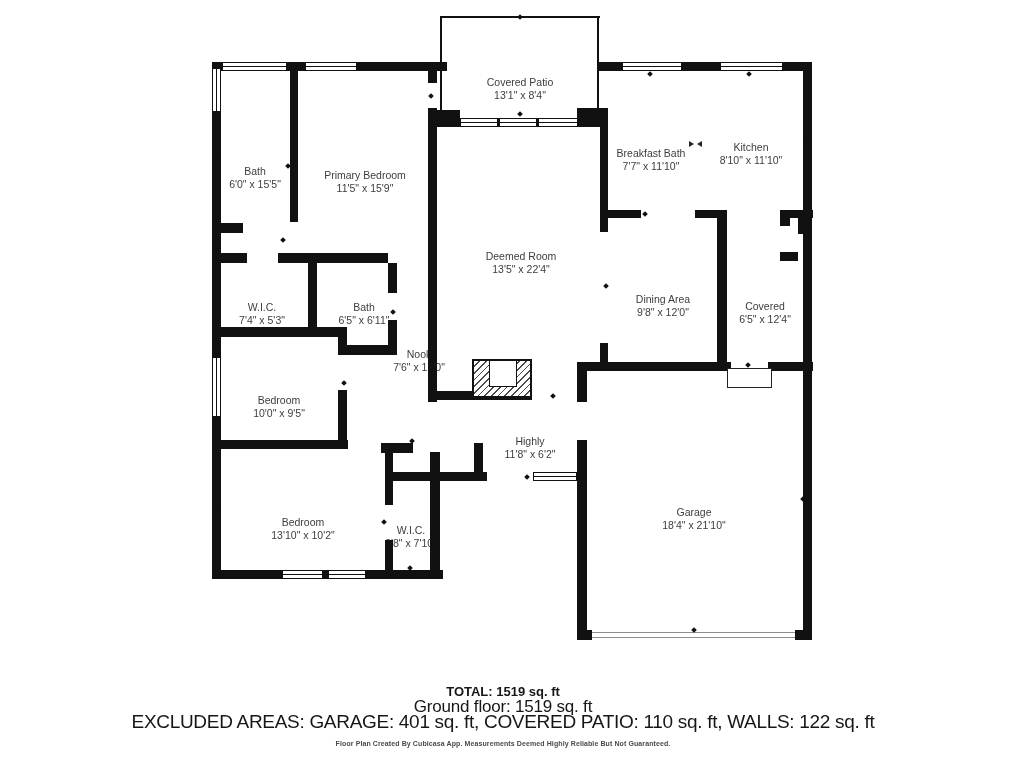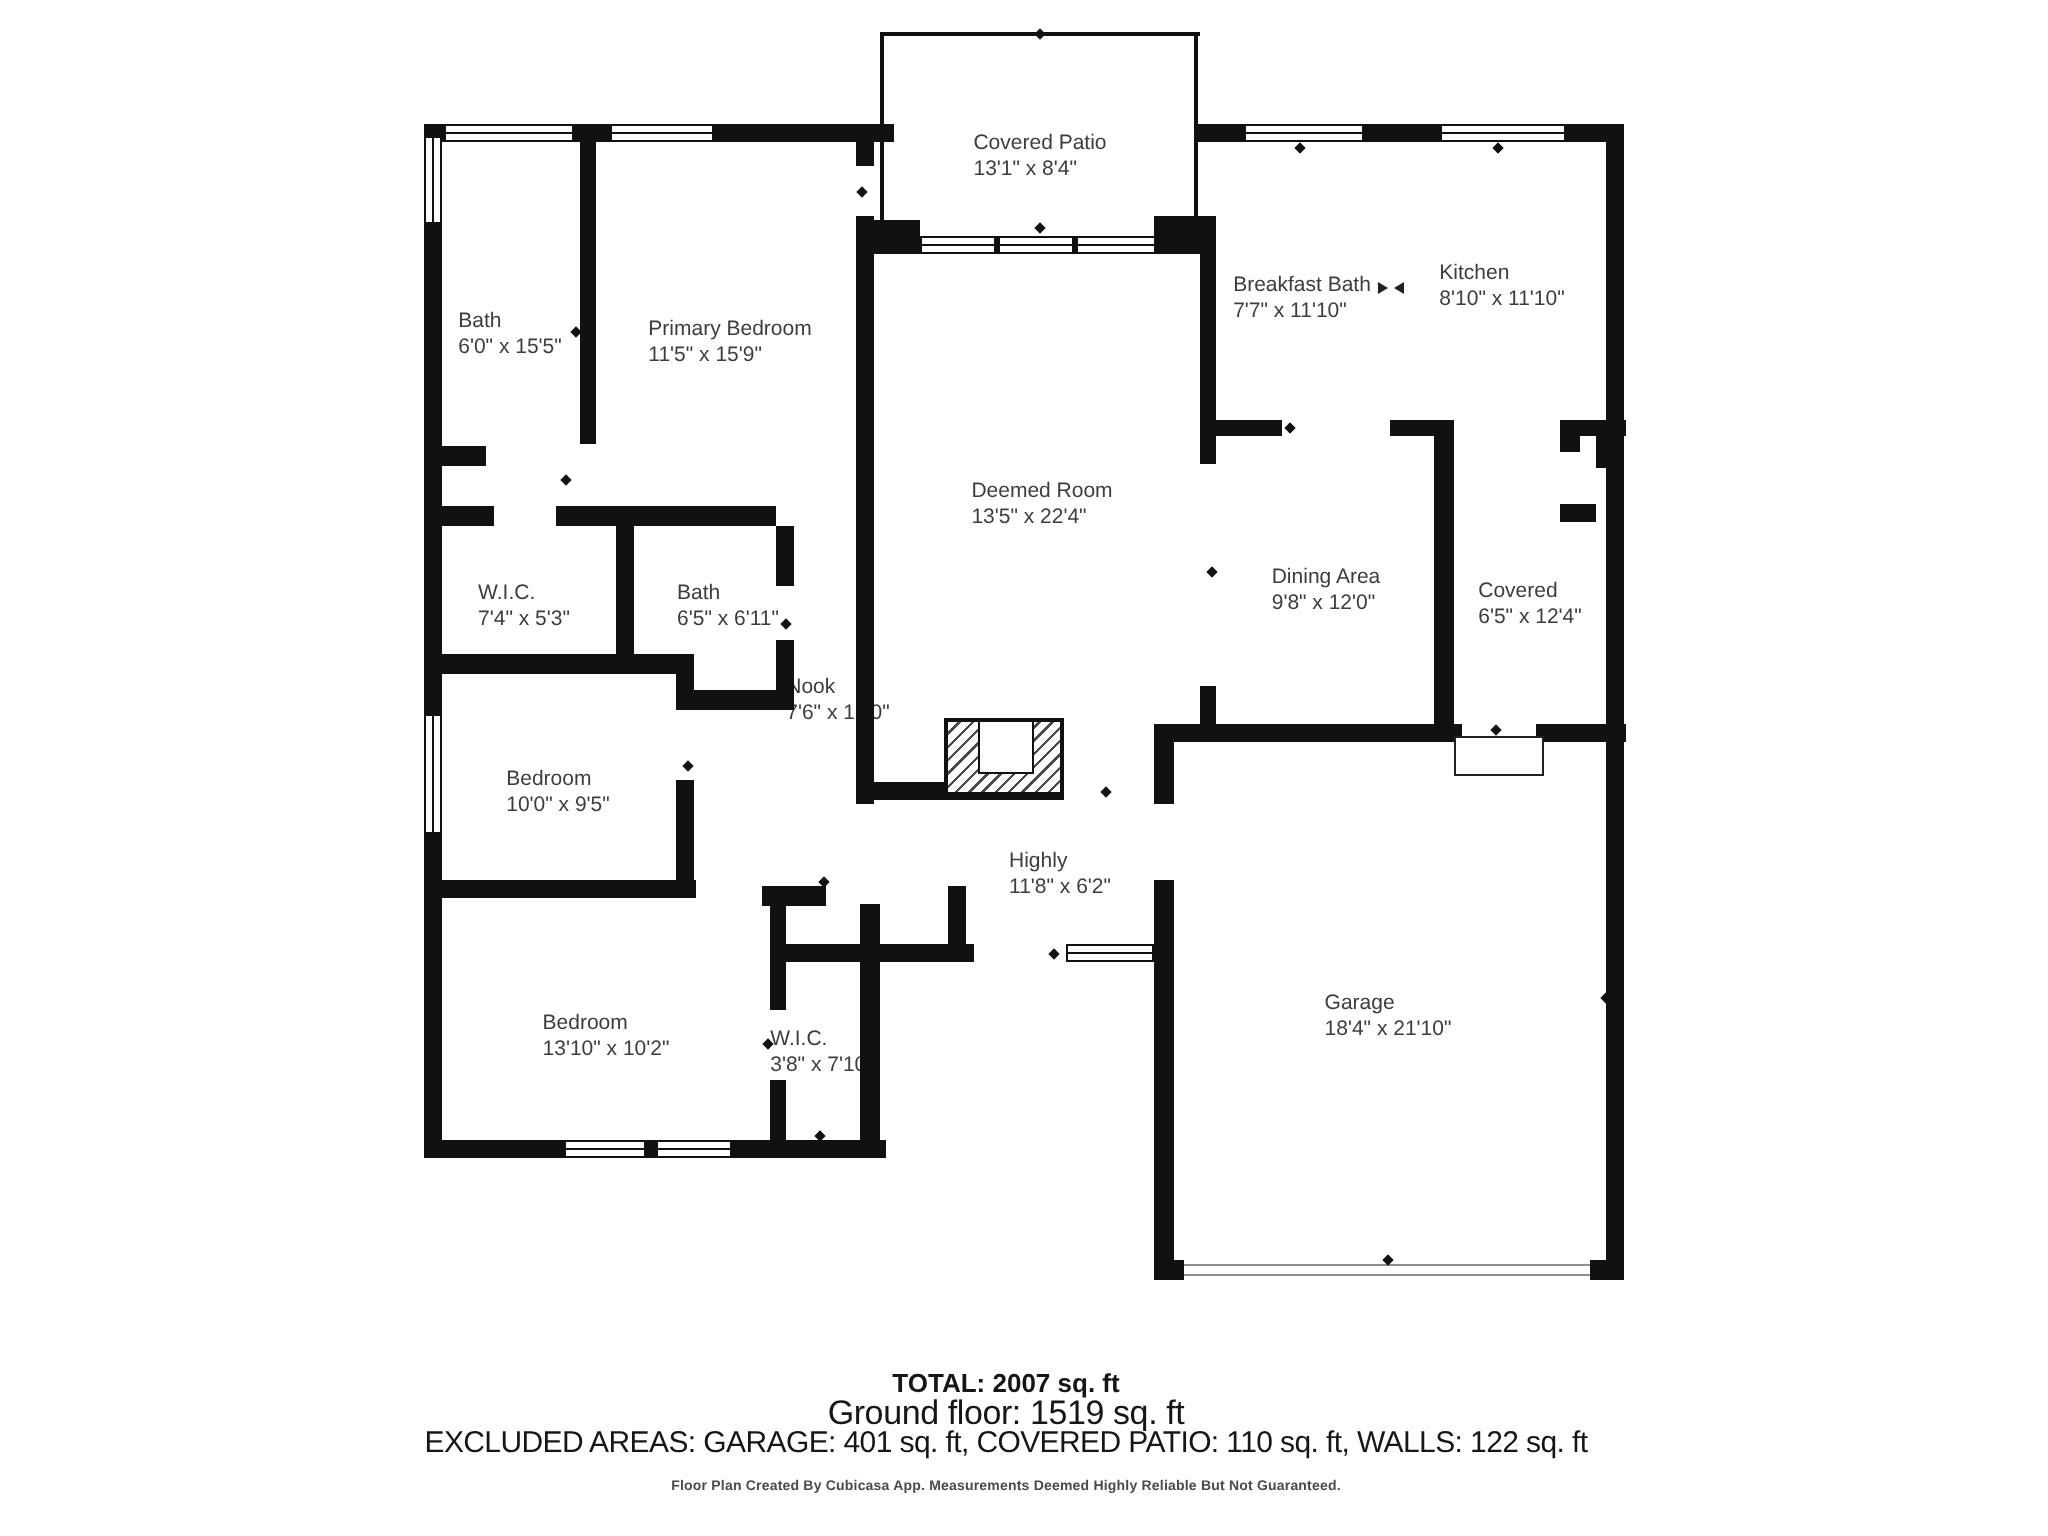--- a/index.html
+++ b/index.html
@@ -21,27 +21,27 @@
   
   .fireplace{position:absolute;left:472px;top:359px;width:60px;height:39px;box-sizing:border-box;
              border:2px solid #111;background:repeating-linear-gradient(135deg,#fff 0 3.5px,#4a4a4a 3.5px 4.7px);z-index:3;}
   .fp-inner{position:absolute;left:15px;top:-1px;width:26px;height:25px;background:#fff;border:1.5px solid #111;}
   
   .gdoor{position:absolute;left:592px;top:632px;width:203px;height:6px;box-sizing:border-box;background:#fff;
          border-top:1.5px solid #8f8f8f;border-bottom:1.5px solid #8f8f8f;z-index:3;}
   .lbox{position:absolute;left:727px;top:368px;width:45px;height:20px;box-sizing:border-box;background:#fff;
         border:1.5px solid #222;z-index:3;}
   
-  .room-label{position:absolute;transform:translate(-50%,-50%);white-space:nowrap;
-              font-size:10.5px;line-height:12.5px;color:#3d3d3d;z-index:1;}
+  .room-label{position:absolute;transform:translate(-50%,-50%);text-align:center;white-space:nowrap;
+              font-size:10.5px;line-height:12.5px;color:#3d3d3d;z-index:1;margin-top:10px;}
   
   .footer{position:absolute;left:0;right:18px;top:684px;text-align:center;color:#161616;}
   .f1{font-size:13px;font-weight:700;line-height:15px;}
   .f2{font-size:17px;line-height:15px;letter-spacing:-0.2px;}
-  .f3{font-size:15px;line-height:15px;letter-spacing:-0.3px;}
+  .f3{font-size:19px;line-height:15px;letter-spacing:-0.3px;}
   .fd{margin-top:11px;font-size:7px;font-weight:600;color:#4a4a4a;letter-spacing:0.1px;}
 </style>
 </head>
 <body>
 
 <div class="stage">
 
   <i class="w" style="left:212px;top:62px;width:235px;height:9px"></i>
   <i class="w" style="left:598px;top:62px;width:214px;height:9px"></i>
   <i class="w" style="left:435px;top:110px;width:25px;height:17px"></i>
@@ -199,19 +199,19 @@
   <div class="room-label" style="left:530px;top:437px">
     <div>Highly</div>
     <div>11'8" x 6'2"</div>
   </div>
   <div class="room-label" style="left:694px;top:508px">
     <div>Garage</div>
     <div>18'4" x 21'10"</div>
   </div>
 
   <div class="footer">
-    <div class="f1">TOTAL: 2007 sq. ft</div>
+    <div class="f1">TOTAL: 1519 sq. ft</div>
     <div class="f2">Ground floor: 1519 sq. ft</div>
     <div class="f3">EXCLUDED AREAS: GARAGE: 401 sq. ft, COVERED PATIO: 110 sq. ft, WALLS: 122 sq. ft</div>
     <div class="fd">Floor Plan Created By Cubicasa App. Measurements Deemed Highly Reliable But Not Guaranteed.</div>
   </div>
 
 </div>
 
 </body></html>

